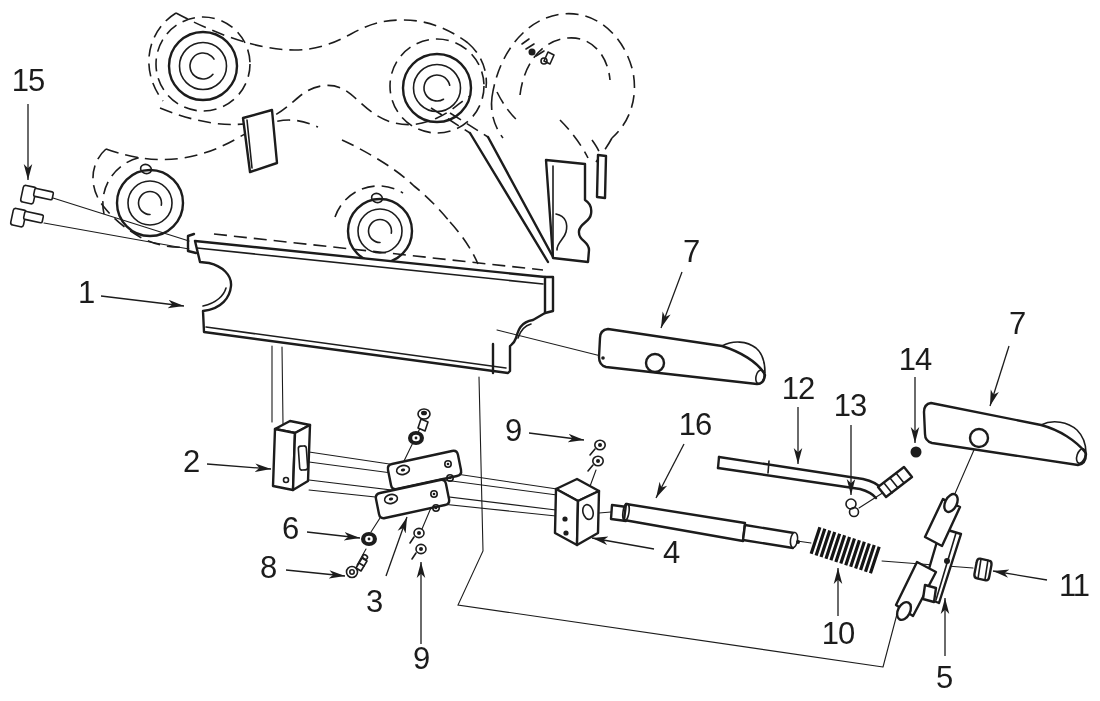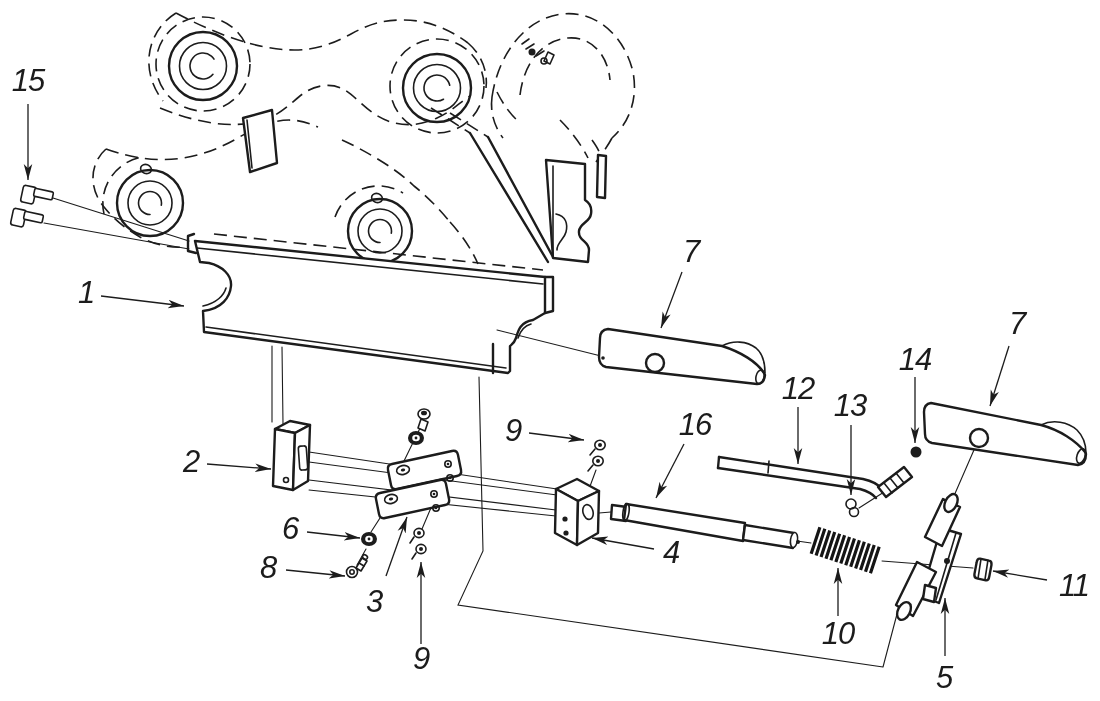--- a/index.html
+++ b/index.html
@@ -1,17 +1,17 @@
 <!DOCTYPE html>
 <html style="--line: #1c1c1c; --bg: #ffffff;"><head>
 <meta charset="utf-8">
 <style>
   :root{ --line:#1c1c1c; --bg:#ffffff; }
   html,body{margin:0;padding:0;background:var(--bg);}
-  .stage{width:1100px;height:701px;position:relative;background:var(--bg);overflow:hidden;font-style:italic;}
+  .stage{width:1100px;height:701px;position:relative;background:var(--bg);overflow:hidden;}
   svg{display:block;}
   
   .s2 {fill:none;stroke:var(--line);stroke-width:2.4;stroke-linecap:round;stroke-linejoin:round;}
   .s2f{fill:#fff;   stroke:var(--line);stroke-width:2.4;stroke-linecap:round;stroke-linejoin:round;}
   .s15{fill:none;stroke:var(--line);stroke-width:1.6;stroke-linecap:round;stroke-linejoin:round;}
   .s15f{fill:#fff;  stroke:var(--line);stroke-width:1.6;stroke-linecap:round;stroke-linejoin:round;}
   .thin{fill:none;stroke:var(--line);stroke-width:1.1;stroke-linecap:round;}
   .dash{fill:none;stroke:var(--line);stroke-width:1.6;stroke-linecap:butt;stroke-dasharray:13 7;}
   .ink {fill:var(--line);stroke:none;}
   .coil{fill:none;stroke:#151515;stroke-width:28;stroke-dasharray:3.2 2;}

